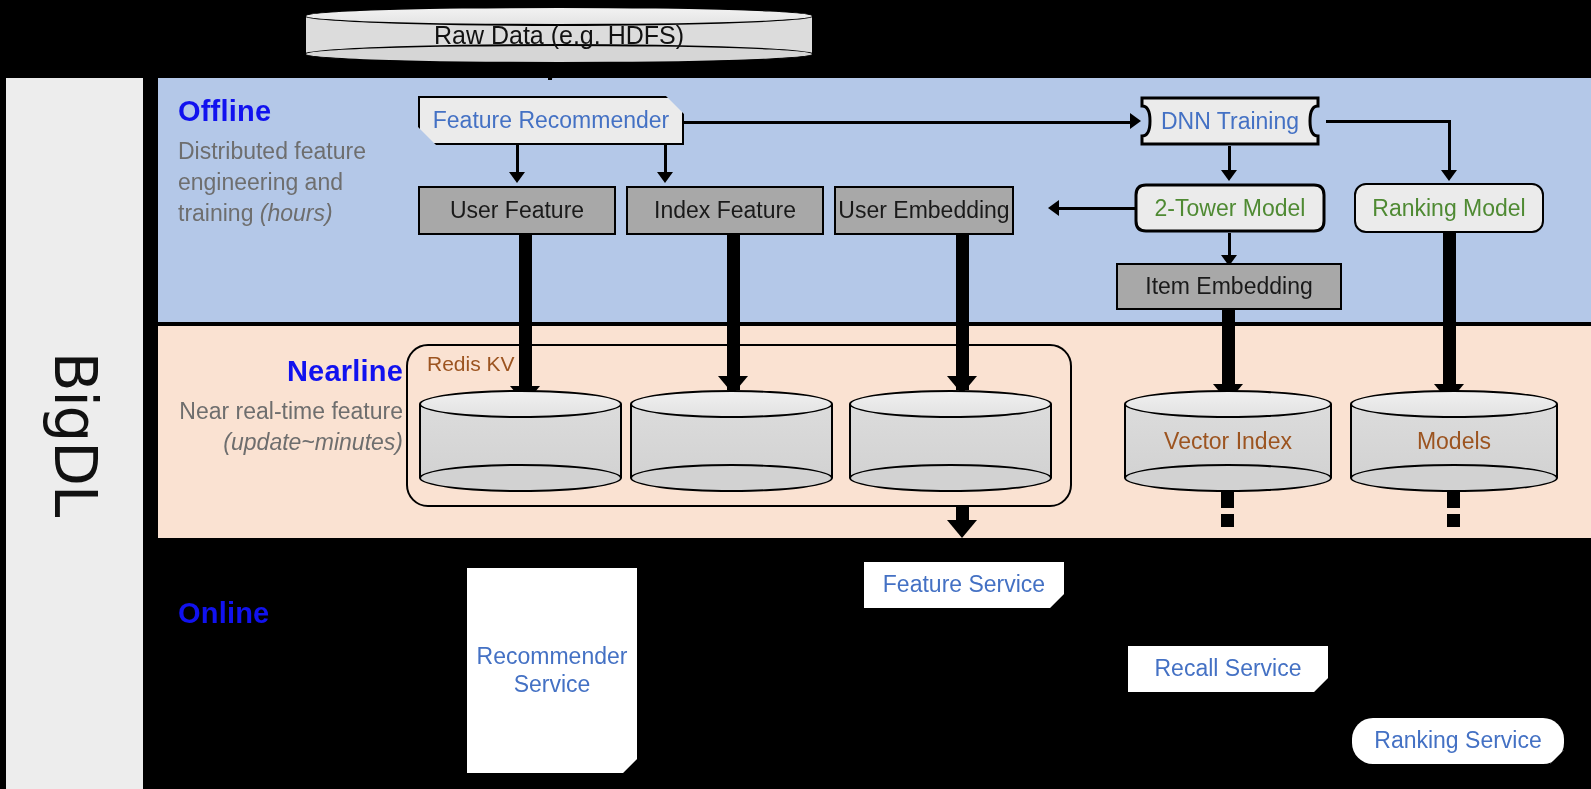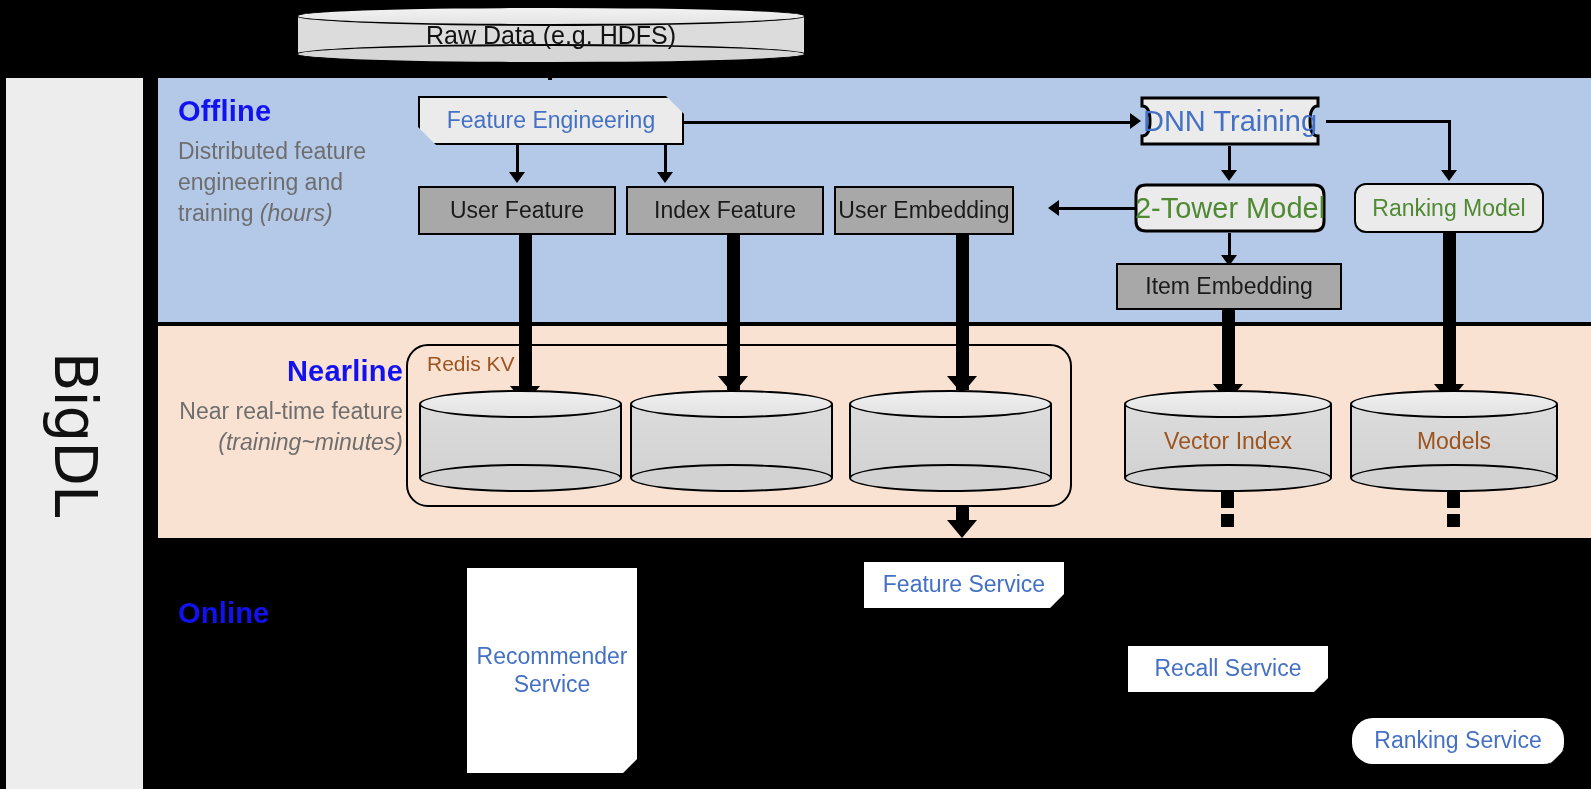--- a/index.html
+++ b/index.html
@@ -42,37 +42,37 @@
   .proc{background:#ebebeb;border:2.5px solid #000;font-size:23px;}
   .proc.blue-txt{color:#4471c4;}
   .proc.green-txt{color:#4f8a33;}
   .rounded{border-radius:12px;}
   .cut-corner{clip-path:polygon(0 0, calc(100% - 18px) 0, 100% 18px, 100% 100%, 18px 100%, 0 calc(100% - 18px));}
 
   
   .bracket{position:absolute;}
   .bracket svg{display:block;}
   .bracket .lbl{position:absolute;left:0;top:0;width:100%;height:100%;
-     display:flex;align-items:center;justify-content:center;font-size:29px;}
+     display:flex;align-items:center;justify-content:center;font-size:23px;}
 
   
   .cyl{position:absolute;}
   .cyl .body{position:absolute;left:0;top:14px;width:100%;height:calc(100% - 28px);
      background:linear-gradient(180deg,#dcdcdc,#d2d2d2);
      border-left:2.5px solid #000;border-right:2.5px solid #000;box-sizing:border-box;}
   .cyl .top{position:absolute;left:0;top:0;width:100%;height:28px;
      background:linear-gradient(180deg,#f0f0f0,#e2e2e2);
      border:2.5px solid #000;border-radius:50%;box-sizing:border-box;}
   .cyl .bot{position:absolute;left:0;bottom:0;width:100%;height:28px;
      background:#d2d2d2;border:2.5px solid #000;border-radius:50%;box-sizing:border-box;}
   .cyl .cap-label{position:absolute;left:0;top:0;width:100%;height:100%;
      display:flex;align-items:center;justify-content:center;font-size:23px;color:#9c5420;z-index:3;}
 
   
-  #rawdata{position:absolute;left:296px;top:6px;width:510px;height:58px;}
+  #rawdata{position:absolute;left:304px;top:6px;width:510px;height:58px;}
   #rawdata .body{top:10px;height:38px;background:#dcdcdc;}
   #rawdata .top{height:20px;background:linear-gradient(180deg,#f2f2f2,#e4e4e4);}
   #rawdata .bot{height:20px;background:#d6d6d6;}
   #rawdata .cap-label{color:#111;font-size:25px;}
 
   
   #redis-box{position:absolute;left:406px;top:344px;width:666px;height:163px;
      border:2.5px solid #000;border-radius:22px;box-sizing:border-box;background:transparent;}
   #redis-label{position:absolute;left:427px;top:352px;font-size:21px;color:#9c5420;}
 
@@ -107,39 +107,39 @@
     <div id="rail-label">BigDL</div>
   </div>
 
   <div class="band-head" id="head-offline">
     <div class="band-title">Offline</div>
     <div class="band-desc"><span>Distributed feature engineering and training </span><i>(hours)</i></div>
   </div>
 
   <div class="band-head" id="head-nearline">
     <div class="band-title">Nearline</div>
-    <div class="band-desc"><span>Near real-time feature </span><i>(training~minutes)</i></div>
+    <div class="band-desc"><span>Near real-time feature </span><i>(update~minutes)</i></div>
   </div>
 
   <div class="band-head" id="head-online">
     <div class="band-title">Online</div>
   </div>
 
   <div class="cyl" id="rawdata">
     <div class="body"></div>
     <div class="bot"></div>
     <div class="top"></div>
     <div class="cap-label">Raw Data (e.g. HDFS)</div>
   </div>
 
   <div class="ln" style="left:548px;top:62px;width:4px;height:18px;"></div>
   <div class="arrow-d" style="left:538px;top:62px;border-left-width:13px;border-right-width:13px;border-top-width:18px;"></div>
 
   <div class="node proc blue-txt cut-corner" style="left:418px;top:96px;width:266px;height:49px;">
-    <span>Feature Engineering</span>
+    <span>Feature Recommender</span>
   </div>
 
   <div class="ln" style="left:684px;top:121px;width:448px;height:2.5px;"></div>
   <div class="arrow-r" style="left:1130px;top:113px;"></div>
 
   <div class="ln" style="left:516px;top:145px;width:2.5px;height:32px;"></div>
   <div class="arrow-d" style="left:509px;top:172px;"></div>
   <div class="ln" style="left:664px;top:145px;width:2.5px;height:32px;"></div>
   <div class="arrow-d" style="left:657px;top:172px;"></div>
 

